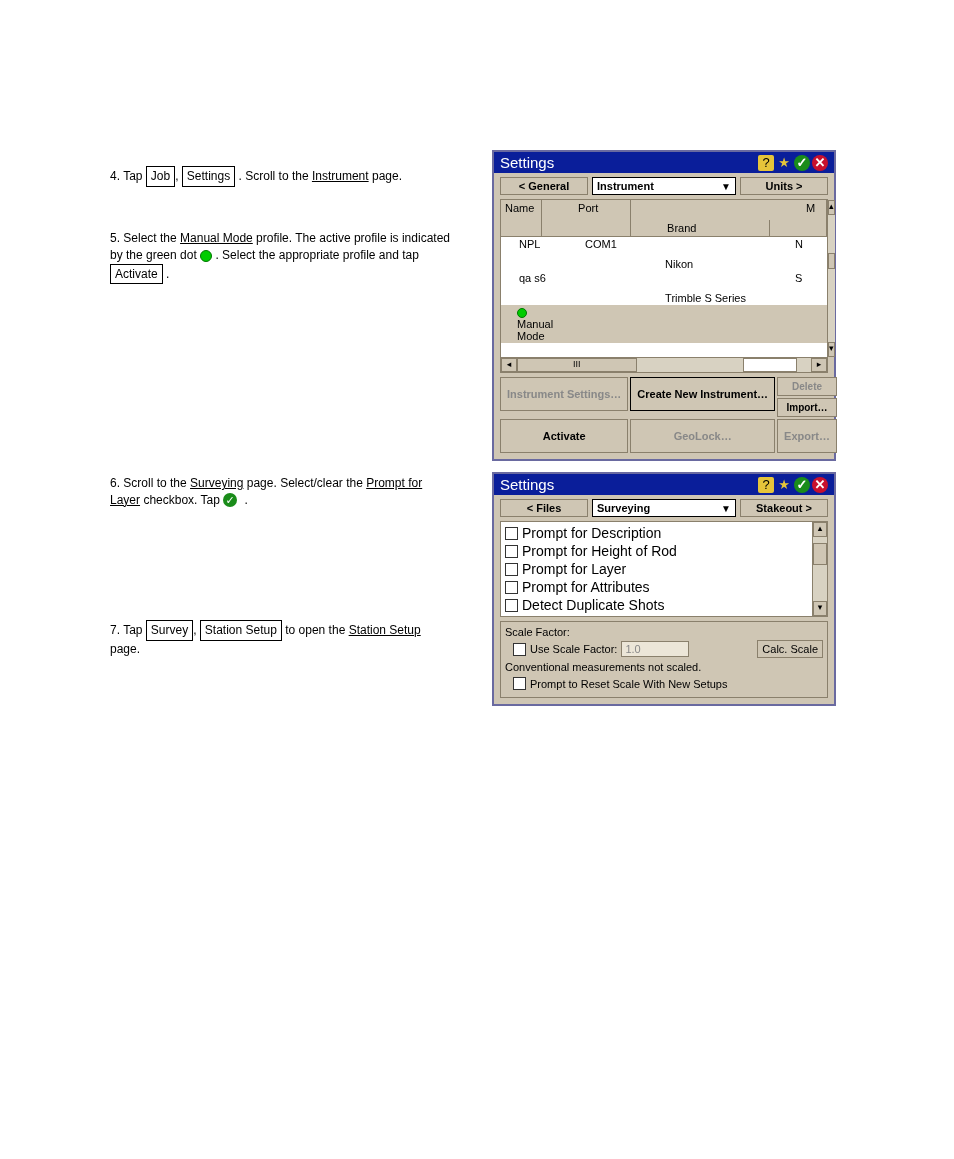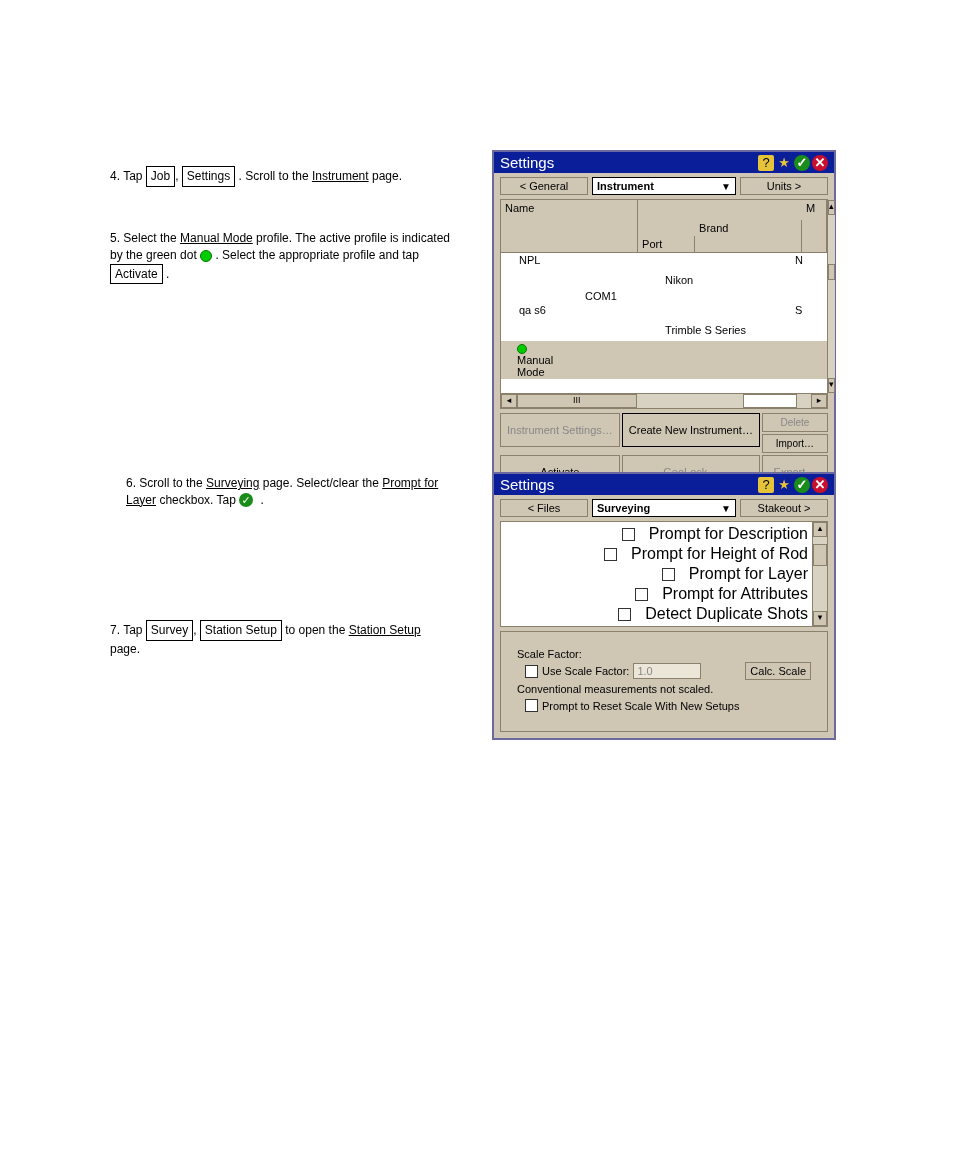--- a/index.html
+++ b/index.html
@@ -42,38 +42,38 @@
     width: 16px; height: 16px; display: inline-flex; align-items:center;
     justify-content:center; margin-left: 2px; font-size:13px;
   }
   .help-icon { background: #e6c43a; color:#000; border-radius:2px; }
   .ok-icon { background:#1a8c1a; color:#fff; border-radius:50%; font-weight:bold; }
   .close-icon { background:#c8102e; color:#fff; border-radius:50%; font-weight:bold; }
   .star-icon { color:#e6c43a; }
   .nav-row { display:flex; gap:4px; padding:4px 6px; align-items:center; }
   .btn {
     border: 1px solid #8a806c; background:#cfc6b4; padding:2px 6px;
-    font-size:11px; text-align:center; white-space:nowrap;
+    font-size:11px; text-align:center; white-space:nowrap;font-weight:bold;
   }
   .btn.disabled { color:#888; }
   .select-box {
     border:1px solid #000; background:#fff; font-weight:bold; padding:2px 4px;
     display:flex; align-items:center; gap:6px; flex:1;
   }
   .select-box .arrow { margin-left:auto; font-size:10px; }
   .table-wrap {
     border:1px solid #8a806c; margin:0 6px;
     background:#fff;
     display:flex;
   }
   .table-main { flex:1; }
-  .table-head { display:flex; background:#cfc6b4; border-bottom:1px solid #8a806c; font-size:11px; }
+  .table-head { display:flex; background:#cfc6b4; border-bottom:1px solid #8a806c; font-size:11px;gap:32px; }
   .table-head div { border-right:1px solid #8a806c; padding:2px 4px; }
   .col-name { flex:1; }
-  .col-port { width:48px;margin-top:36px; }
+  .col-port { width:48px; }
   .col-brand { width:98px;margin-top:20px; }
   .col-m { width:16px; }
   .table-row { display:flex; font-size:11px; }
   .table-row div { padding:1px 16px; }
   .table-row.selected { background:#cfc6b4; }
   .vscroll {
     width:14px; background:#d8d2c2; border-left:1px solid #8a806c;
     display:flex; flex-direction:column;
   }
   .vscroll .sbtn {
@@ -105,24 +105,24 @@
   }
   .check-icon {
     width:14px; height:14px; background:#1a8c1a; border-radius:50%;
     color:#fff; font-size:11px; display:inline-flex; align-items:center;
     justify-content:center; margin-right:4px;
   }
   .checklist-wrap {
     margin:0 6px; border:1px solid #8a806c; background:#fff; display:flex;
   }
   .checklist { flex:1; padding:2px; }
-  .checklist .row { display:flex; align-items:center; gap:14px; padding:1px 2px; font-size:16px;justify-content:flex-end; }
+  .checklist .row { display:flex; align-items:center; gap:4px; padding:1px 2px; font-size:14px; }
   .cb { width:11px; height:11px; border:1px solid #333; background:#fff; }
   .fieldset {
-    border:1px solid #8a806c; margin:4px 6px 6px 6px; padding:16px;
+    border:1px solid #8a806c; margin:4px 6px 6px 6px; padding:4px;
     font-size:11px;
   }
   .fieldset .legend { font-size:11px; margin-bottom:2px; }
   .fieldset .row { display:flex; align-items:center; gap:4px; margin-bottom:3px;margin-left:8px; }
   .textin { border:1px solid #8a806c; background:#ece6d8; color:#888; padding:1px 3px; width:60px; font-size:11px; }
   .small-btn { border:1px solid #8a806c; background:#cfc6b4; padding:2px 4px; font-size:11px; }
 </style>
 </head>
 <body>
 
@@ -138,21 +138,21 @@
 <div class="instruction-block" style="left:110px; top:230px;">
   <span>5. Select the </span>
   <span class="underline">Manual Mode</span>
   <span> profile. The active profile is indicated by the green dot </span>
   <span class="green-dot"></span>
   <span>. Select the appropriate profile and tap </span>
   <span class="boxed">Activate</span>
   <span>.</span>
 </div>
 
-<div class="instruction-block" style="left:110px; top:475px;margin-left:16px;">
+<div class="instruction-block" style="left:110px; top:475px;">
   <span>6. Scroll to the </span>
   <span class="underline">Surveying</span>
   <span> page. Select/clear the </span>
   <span class="underline">Prompt for Layer</span>
   <span> checkbox. Tap </span>
   <span class="check-icon">✓</span>
   <span>.</span>
 </div>
 
 <div class="instruction-block" style="left:110px; top:620px;">

